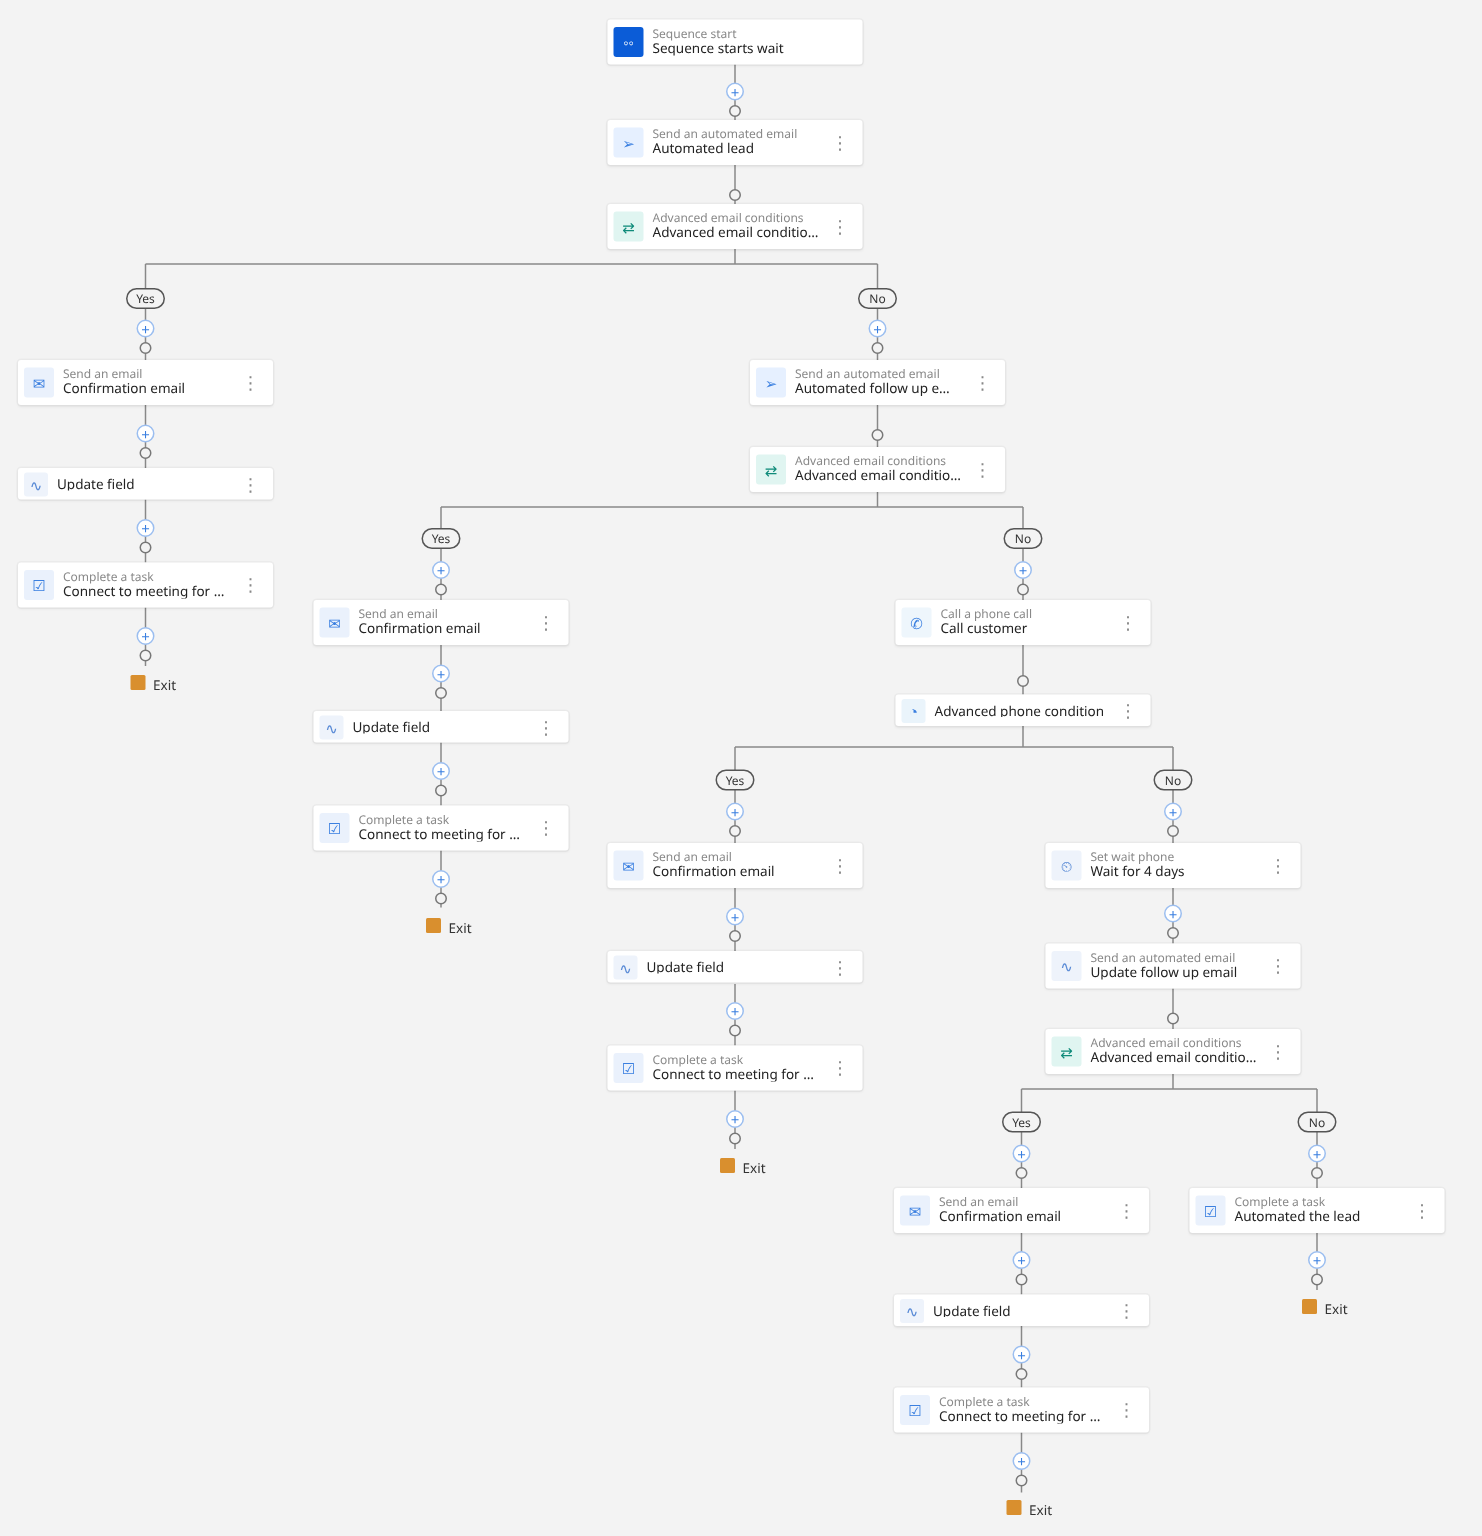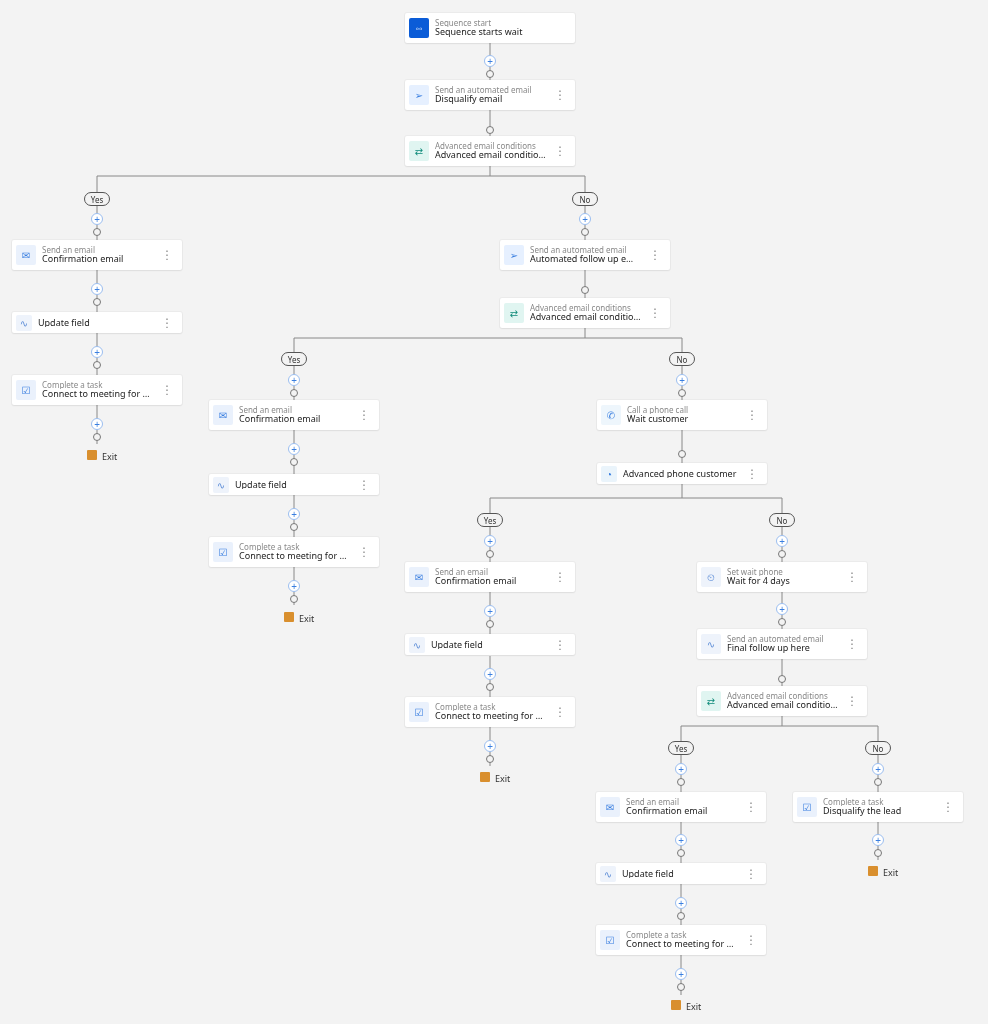--- a/index.html
+++ b/index.html
@@ -146,21 +146,21 @@
   </div>
 </div>
 
 <div class="plus" style="left:484px; top:55px;">+</div>
 <div class="dot" style="left:486px; top:70px;"></div>
 
 <div class="node" style="left:405px; top:80px;">
   <div class="icon auto-ic">➢</div>
   <div class="txt">
     <div class="sub">Send an automated email</div>
-    <div class="title">Disqualify email</div>
+    <div class="title">Automated lead</div>
   </div>
   <div class="more">⋮</div>
 </div>
 
 <div class="dot" style="left:486px; top:126px;"></div>
 
 <div class="node" style="left:405px; top:136px;">
   <div class="icon cond-ic">⇄</div>
   <div class="txt">
     <div class="sub">Advanced email conditions</div>
@@ -267,30 +267,30 @@
 </div>
 <div class="plus" style="left:288px; top:580px;">+</div>
 <div class="dot" style="left:290px; top:595px;"></div>
 <div class="exit-ic" style="left:284px; top:612px;"></div>
 <div class="exit-lbl" style="left:299px; top:612px;">Exit</div>
 
 <div class="node" style="left:597px; top:400px;">
   <div class="icon phone-ic">✆</div>
   <div class="txt">
     <div class="sub">Call a phone call</div>
-    <div class="title">Wait customer</div>
+    <div class="title">Call customer</div>
   </div>
   <div class="more">⋮</div>
 </div>
 <div class="dot" style="left:678px; top:450px;"></div>
 
 <div class="node" style="left:597px; top:463px; height:21px;">
   <div class="icon pcond-ic" style="width:16px;height:16px;flex-basis:16px;">◔</div>
   <div class="txt">
-      <div class="title">Advanced phone customer</div>
+      <div class="title">Advanced phone condition</div>
     </div>
   <div class="more">⋮</div>
 </div>
 
 <div class="pill" style="left:477px; top:513px;">Yes</div>
 <div class="pill" style="left:769px; top:513px;">No</div>
 <div class="plus" style="left:484px; top:535px;">+</div>
 <div class="dot" style="left:486px; top:550px;"></div>
 <div class="plus" style="left:776px; top:535px;">+</div>
 <div class="dot" style="left:778px; top:550px;"></div>
@@ -337,21 +337,21 @@
   </div>
   <div class="more">⋮</div>
 </div>
 <div class="plus" style="left:776px; top:603px;">+</div>
 <div class="dot" style="left:778px; top:618px;"></div>
 
 <div class="node" style="left:697px; top:629px;">
   <div class="icon update-ic">∿</div>
   <div class="txt">
     <div class="sub">Send an automated email</div>
-    <div class="title">Final follow up here</div>
+    <div class="title">Update follow up email</div>
   </div>
   <div class="more">⋮</div>
 </div>
 <div class="dot" style="left:778px; top:675px;"></div>
 
 <div class="node" style="left:697px; top:686px;">
   <div class="icon cond-ic">⇄</div>
   <div class="txt">
     <div class="sub">Advanced email conditions</div>
     <div class="title">Advanced email conditions</div>
@@ -397,20 +397,20 @@
 </div>
 <div class="plus" style="left:675px; top:968px;">+</div>
 <div class="dot" style="left:677px; top:983px;"></div>
 <div class="exit-ic" style="left:671px; top:1000px;"></div>
 <div class="exit-lbl" style="left:686px; top:1000px;">Exit</div>
 
 <div class="node" style="left:793px; top:792px;">
   <div class="icon task-ic">☑</div>
   <div class="txt">
     <div class="sub">Complete a task</div>
-    <div class="title">Disqualify the lead</div>
+    <div class="title">Automated the lead</div>
   </div>
   <div class="more">⋮</div>
 </div>
 <div class="plus" style="left:872px; top:834px;">+</div>
 <div class="dot" style="left:874px; top:849px;"></div>
 <div class="exit-ic" style="left:868px; top:866px;"></div>
 <div class="exit-lbl" style="left:883px; top:866px;">Exit</div>
 
 </body></html>

